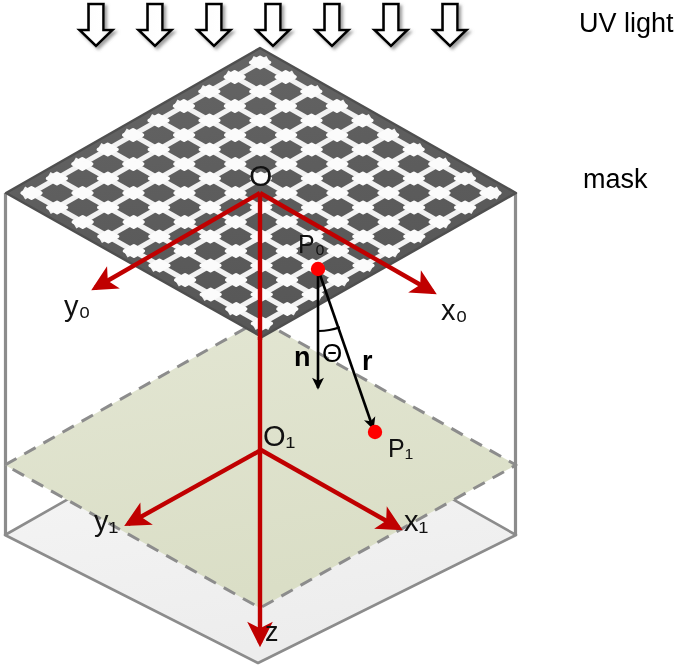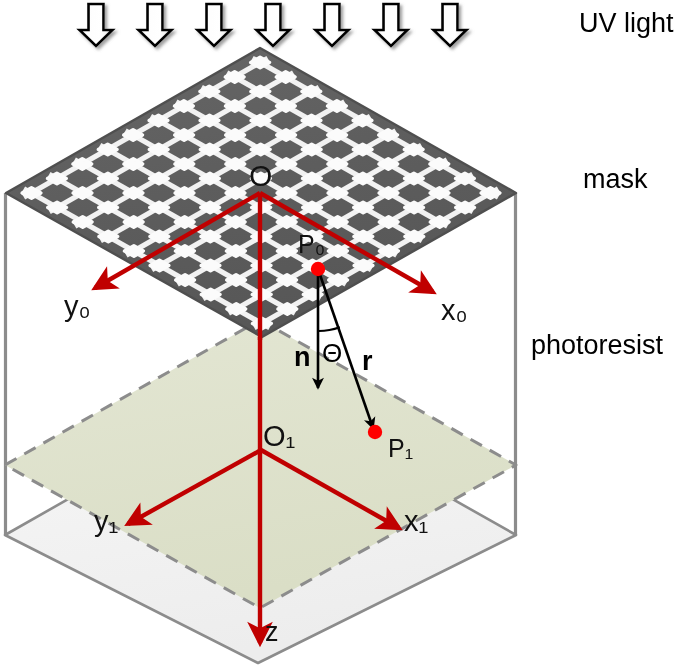--- a/index.html
+++ b/index.html
@@ -264,14 +264,13 @@
       <text x="94" y="531" font-size="29" fill="#111">y₁</text>
 
       <text x="265" y="641" font-size="27" fill="#111">z</text>
     </g>
   </svg>
 
   <div class="side-label" id="lbl-mask">mask</div>
 
   <div class="side-label" id="lbl-uv">UV light</div>
 
-  <div class="side-label" id="lbl-photoresist">photoresist</div>
 </div>
 
 </body></html>

